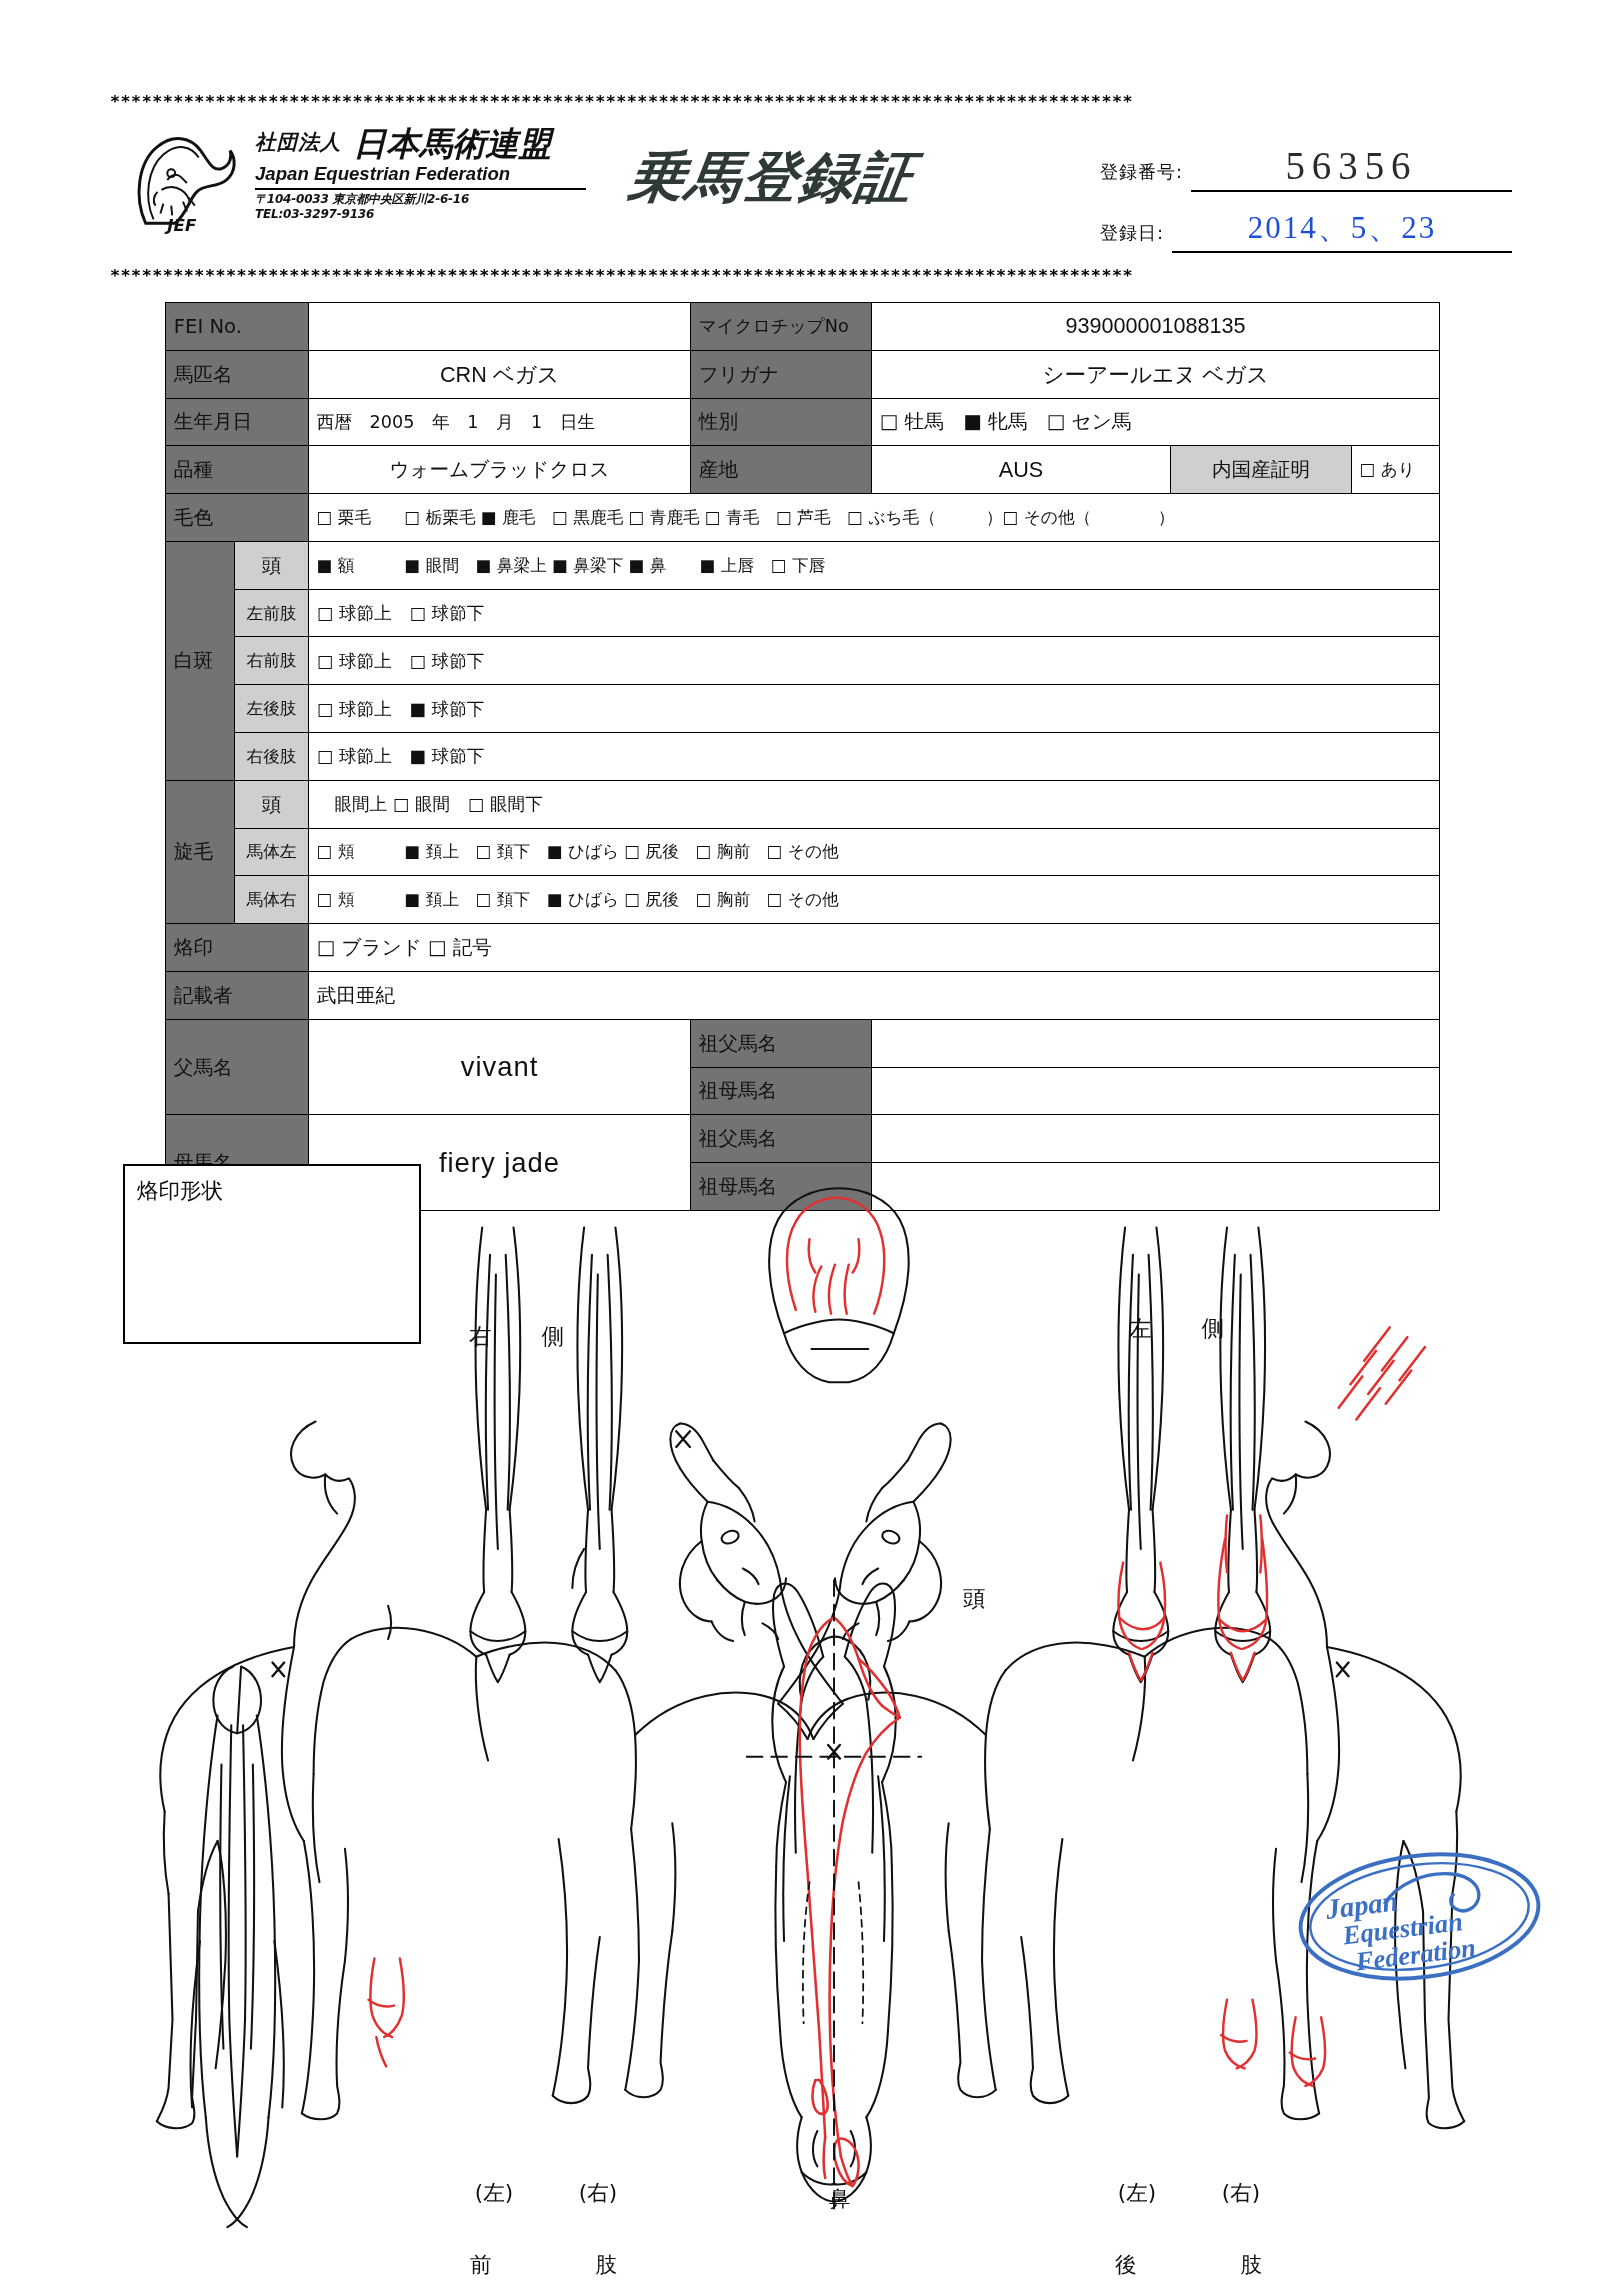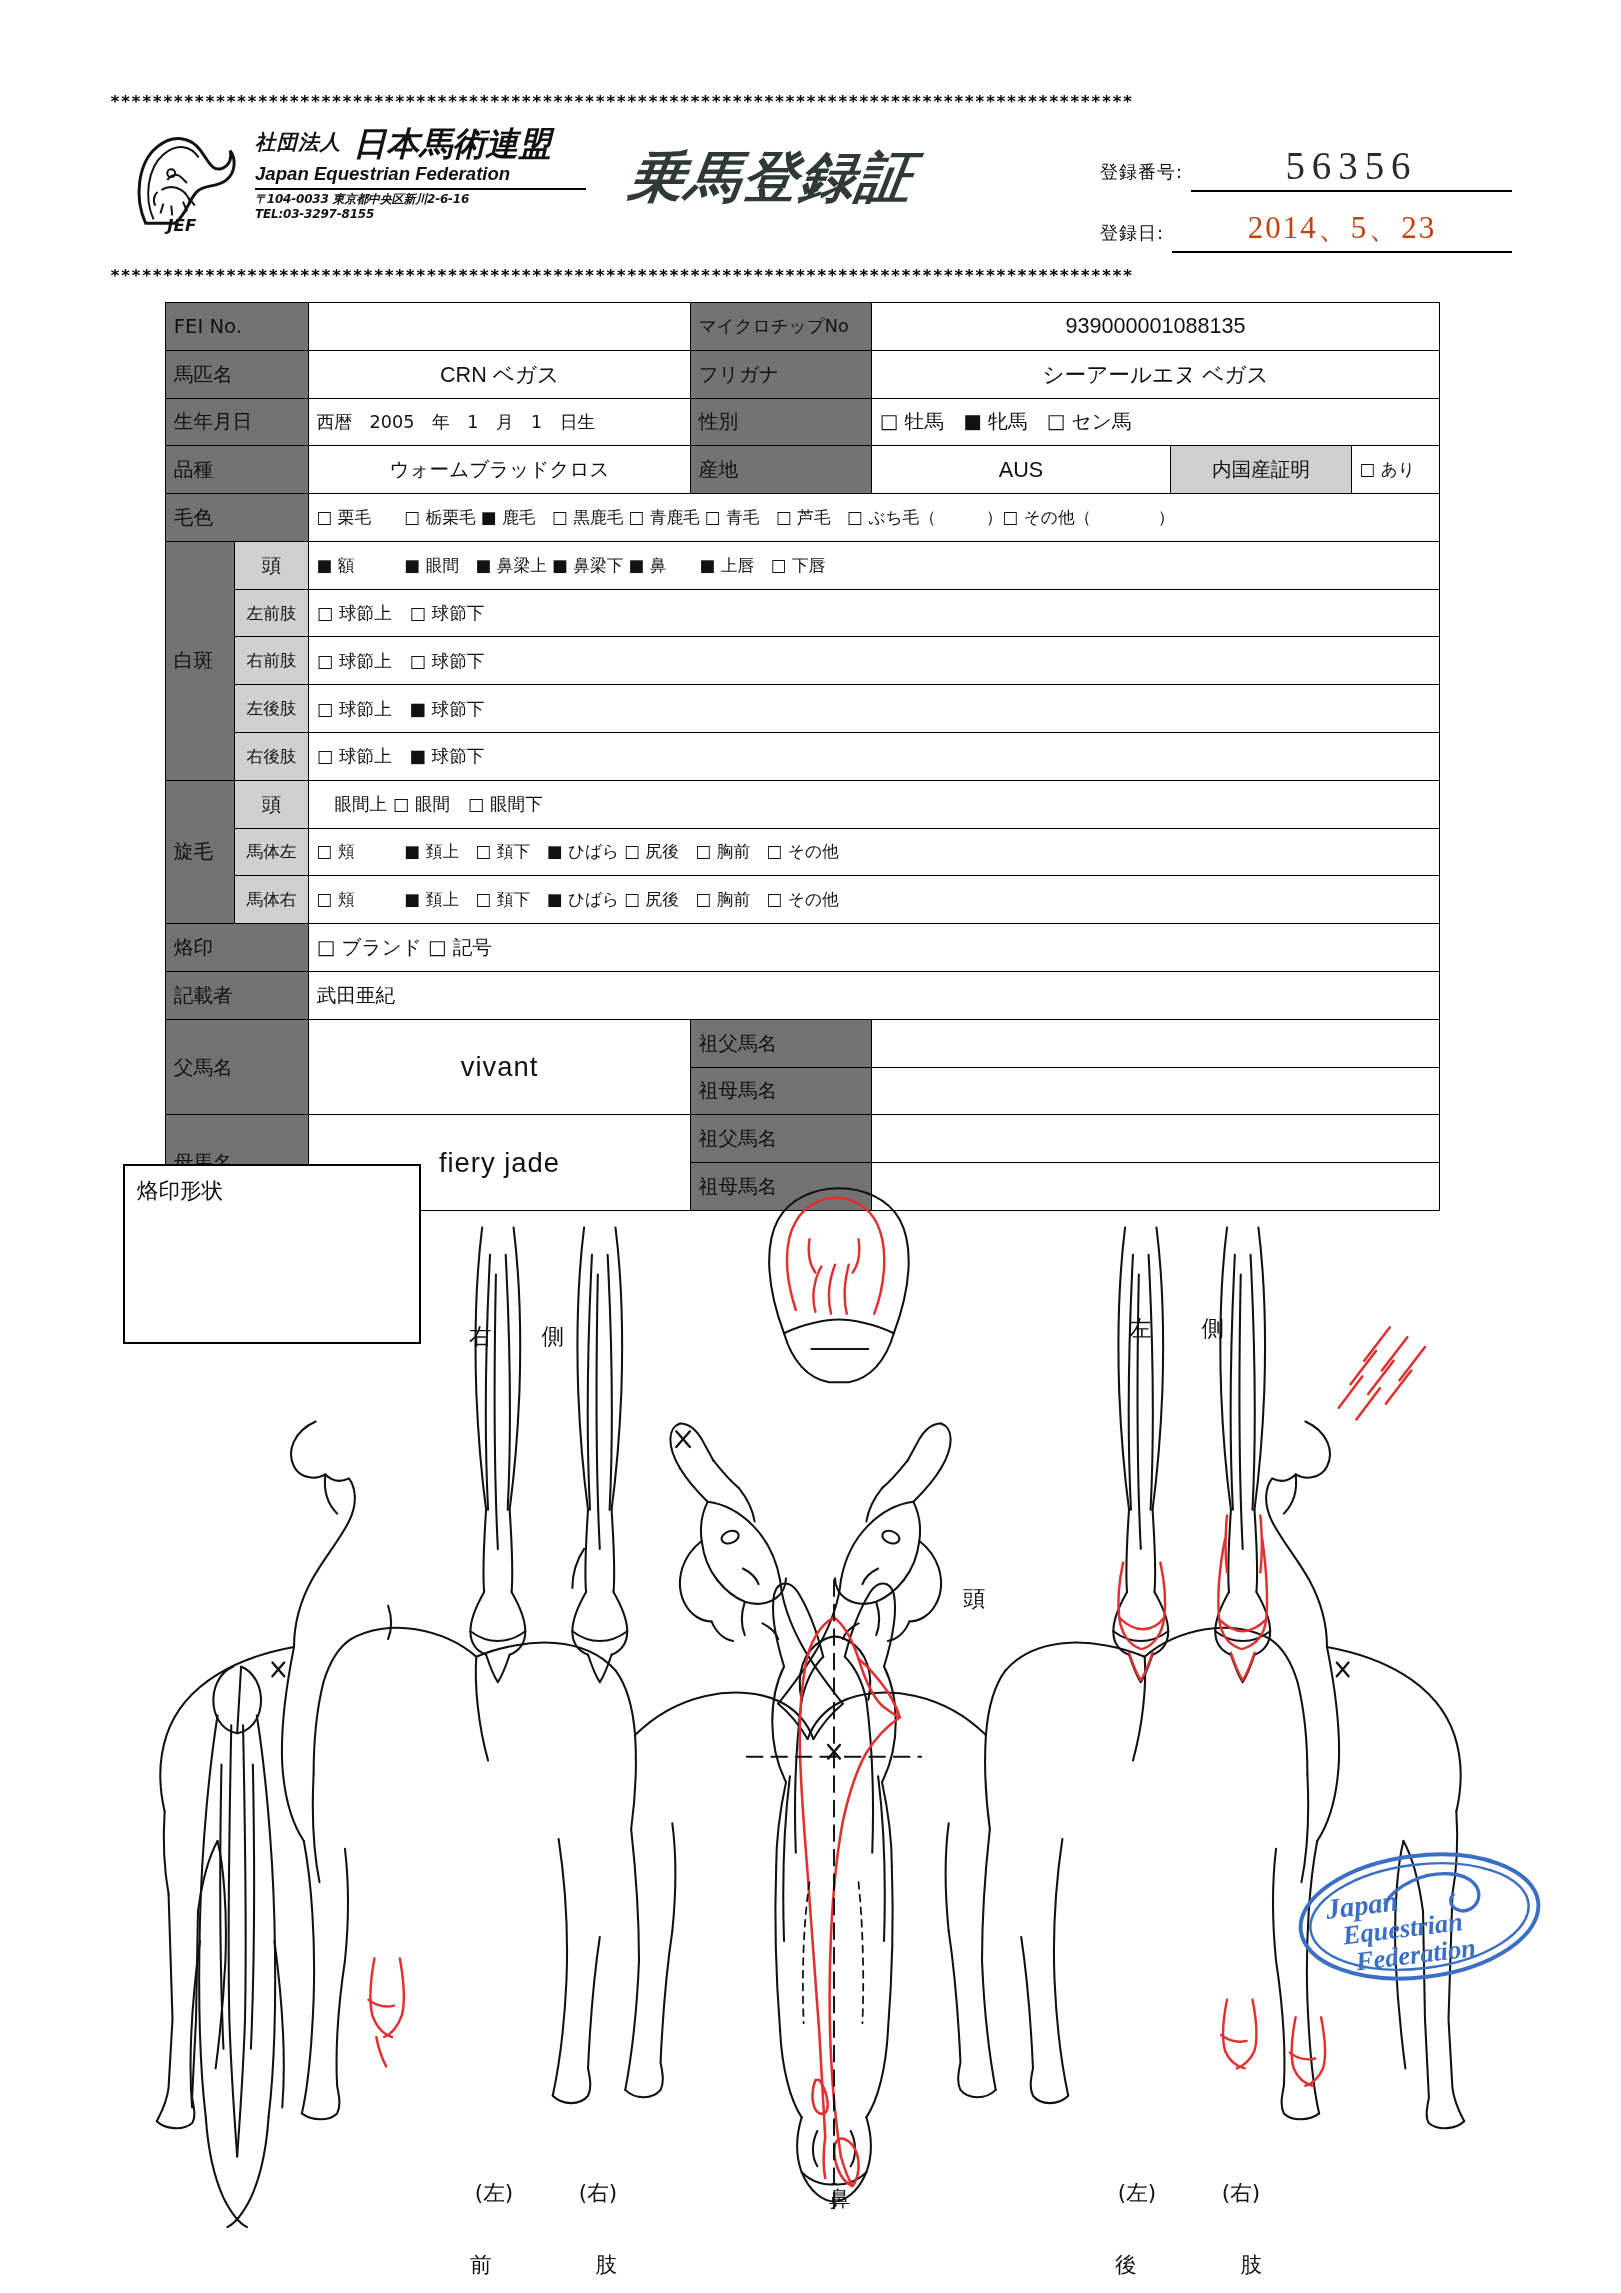--- a/index.html
+++ b/index.html
@@ -62,21 +62,21 @@
   .reg-valwrap{flex:1;margin-left:7.8px;}
   .reg-num{
     font-family:"Liberation Serif","DejaVu Serif",serif;
     font-size:39px;letter-spacing:6.9px;text-align:center;padding-bottom:2px;
     color:#2b2b2b;
   }
   .reg-underline{border-bottom:2.9px solid #000;}
   .reg-date{
     font-family:"Liberation Serif","DejaVu Serif",serif;
     font-size:31px;letter-spacing:2px;text-align:center;padding-bottom:2px;
-    color:#c2410c;
+    color:#1d4ed8;
   }
   .reg-underline2{border-bottom:2px solid #000;}
 
   
   table.main{
     position:absolute;left:165px;top:302px;width:1274px;
     border-collapse:collapse;table-layout:fixed;
     font-family:"DejaVu Sans",sans-serif;font-size:19.6px;
   }
   table.main td{
@@ -149,21 +149,21 @@
 
     <div class="org-block">
       <div class="org-top">
         <div class="org-kanji-small">社団法人</div>
         <div class="org-kanji-big">日本馬術連盟</div>
       </div>
       <div class="org-en">Japan Equestrian Federation</div>
       <div class="org-rule"></div>
       <div class="org-addr">
         <div>〒104-0033 東京都中央区新川2-6-16</div>
-        <div>TEL:03-3297-8155</div>
+        <div>TEL:03-3297-9136</div>
       </div>
     </div>
 
     <div class="doc-title">乗馬登録証</div>
 
     <div class="reg-block">
       <div class="reg-row">
         <div class="reg-label">登録番号:</div>
         <div class="reg-valwrap">
           <div class="reg-num">56356</div>

